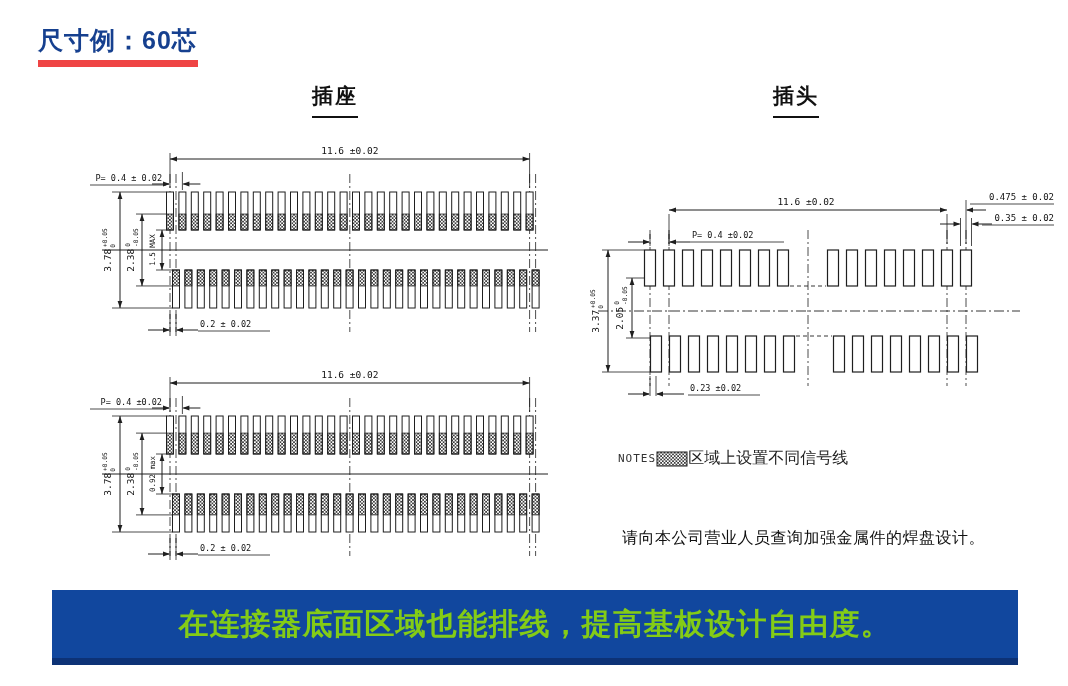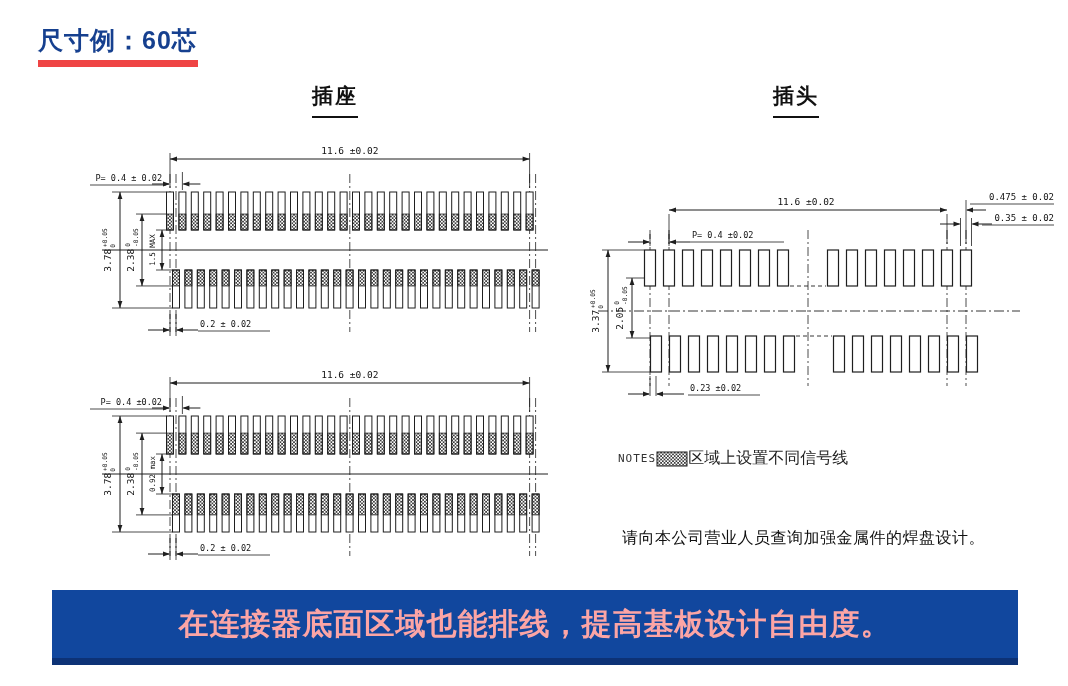--- a/index.html
+++ b/index.html
@@ -10,21 +10,21 @@
               border-bottom:7px solid #ef4444;padding-bottom:3px;letter-spacing:1px;}
   .col-header{font-size:21px;font-weight:bold;color:#111;border-bottom:2px solid #111;
               padding-bottom:6px;letter-spacing:2px;}
   .variant-label{font-size:19px;font-weight:bold;color:#111;letter-spacing:0.5px;}
   .notes-row{left:618px;top:448px;display:flex;align-items:center;gap:0;}
   .notes-label{font-family:"DejaVu Sans Mono",monospace;font-size:11px;color:#333;letter-spacing:1px;}
   .notes-legend{font-size:16px;color:#222;}
   .remark{left:622px;top:492px;font-size:16px;color:#111;letter-spacing:0.5px;margin-top:36px;}
   .banner{left:52px;top:590px;width:966px;height:68px;background:#11479e;
           border-bottom:7px solid #0d3276;display:flex;align-items:center;justify-content:center;}
-  .banner-text{color:#fca5a5;font-size:30px;font-weight:bold;letter-spacing:1px;}
+  .banner-text{color:#84cc16;font-size:30px;font-weight:bold;letter-spacing:1px;}
   svg text{font-family:"DejaVu Sans Mono",monospace;fill:#111;}
 </style>
 </head>
 <body>
 
 <div class="stage">
 
   <div class="abs page-title">尺寸例：60芯</div>
 
   <div class="abs col-header" style="left:312px;top:82px;">插座</div>

